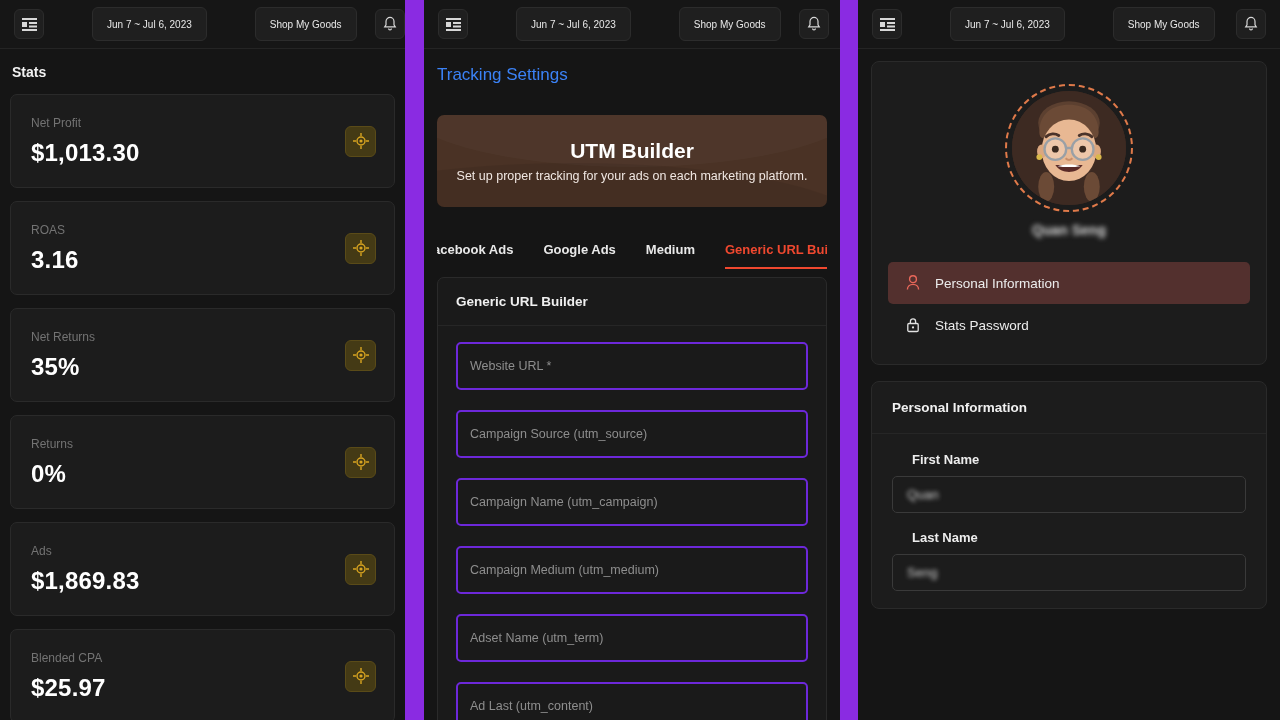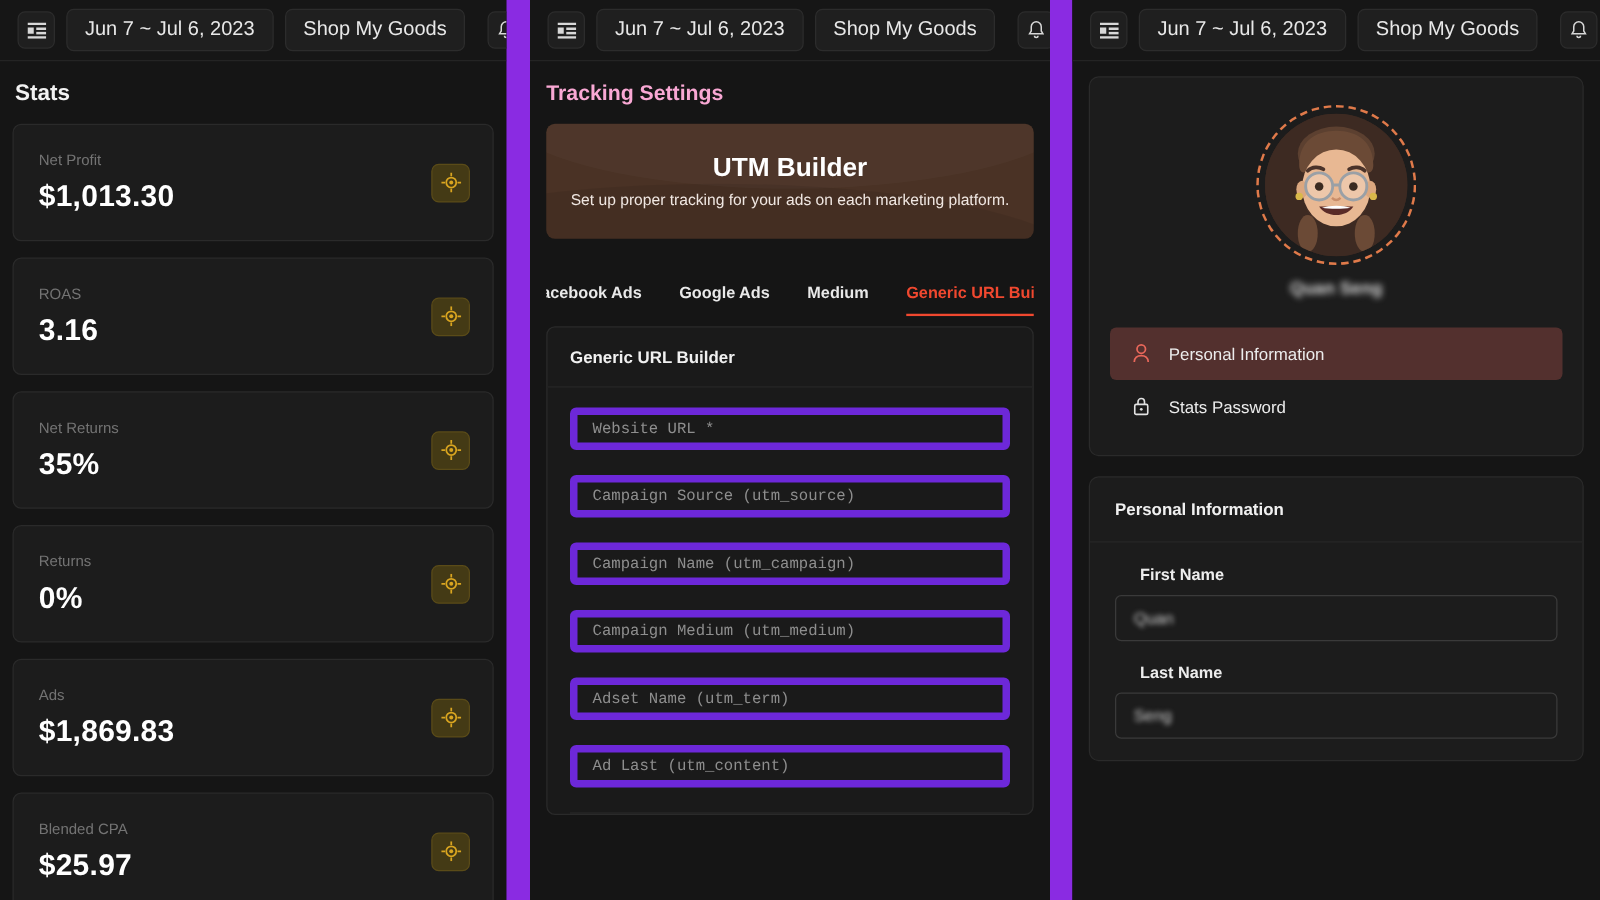--- a/index.html
+++ b/index.html
@@ -29,51 +29,51 @@
   .tb-icon-btn {
     width: 30px; height: 30px; border-radius: 6px;
     background: #1f1f1f; border: 1px solid #2c2c2c;
     display: flex; align-items: center; justify-content: center;
     flex: 0 0 auto;
   }
   .tb-pill {
     height: 30px; border-radius: 6px; background: #1f1f1f;
     border: 1px solid #2c2c2c;
     display: flex; align-items: center; padding: 16px 14px;
-    color: #e8e8e8; font-size: 16px; white-space: nowrap;
+    color: #e8e8e8; font-size: 10px; white-space: nowrap; margin-left: 39px;
   }
   .tb-spacer { flex: 1 1 auto; }
 
   
   .p1-body { padding: 0 10px; }
   .p1-title {
-    color: #f2f2f2; font-size: 18px; font-weight: bold;
+    color: #f2f2f2; font-size: 14px; font-weight: bold;
     padding: 15px 2px 14px 2px;
   }
   .stat-card {
     background: #1c1c1c; border: 1px solid #2a2a2a; border-radius: 7px;
     height: 94px; margin-bottom: 13px;
     display: flex; align-items: center; justify-content: space-between;
     padding: 0 18px 0 20px;
   }
   .stat-label { color: #737373; font-size: 12px; margin-bottom: 9px; }
   .stat-value { color: #ffffff; font-size: 24px; font-weight: bold; letter-spacing: .2px; }
   .stat-badge {
     width: 31px; height: 31px; border-radius: 6px;
     background: #443a15; border: 1px solid #5a4b18;
     display: flex; align-items: center; justify-content: center; flex: 0 0 auto;
   }
 
   
   .p2-body { padding: 0 13px; }
-  .p2-title { color: #f9a8d4; font-size: 17px; font-weight: bold; padding: 16px 0 14px 0; }
+  .p2-title { color: #3b82f6; font-size: 17px; font-weight: normal; padding: 16px 0 14px 0; }
   .utm-banner {
     position: relative; height: 92px; border-radius: 7px; overflow: hidden;
     background: #4a3225;
-    display: flex; flex-direction: column; align-items: center; justify-content: center;
+    display: flex; flex-direction: column; align-items: center; justify-content: center; margin-top: 16px;
   }
   .utm-banner .wave {
     position: absolute; left: -10%; width: 120%; height: 130px;
     background: rgba(255,255,255,0.025); border-radius: 50%;
   }
   .utm-banner .w1 { top: -78px; }
   .utm-banner .w2 { top: 48px; left: -40%; width: 150%; background: rgba(0,0,0,0.07); }
   .utm-title { position: relative; color: #fff; font-size: 21px; font-weight: bold; margin-bottom: 6px; }
   .utm-sub { position: relative; color: #f0e7e2; font-size: 12.5px; }
 
@@ -96,23 +96,23 @@
   .form-card {
     margin-top: 8px; background: #1a1a1a;
     border: 1px solid #2a2a2a; border-radius: 7px; overflow: hidden;
   }
   .form-card-head {
     padding: 16px 18px; color: #f0f0f0; font-size: 13.5px; font-weight: bold;
     border-bottom: 1px solid #262626;
   }
   .form-card-body { padding: 16px 18px 0 18px; }
   .field {
-    height: 34px; border: 6px solid #6d28d9; border-radius: 5px;
+    height: 48px; border: 2px solid #6d28d9; border-radius: 5px;
     display: flex; align-items: center; padding: 0 12px;
-    margin-bottom: 20px; background: transparent; font-family: Liberation Mono, monospace;
+    margin-bottom: 20px; background: transparent;
   }
   .field .ph { color: #8e8e8e; font-size: 12.5px; }
   .form-sep { height: 1px; background: #2a2a2a; margin: 2px 0 0 0; }
 
   
   .p3-body { padding: 12px 13px 0 13px; }
   .profile-card {
     background: #1c1c1c; border: 1px solid #2a2a2a; border-radius: 8px;
     padding: 22px 16px 18px 16px;
   }

